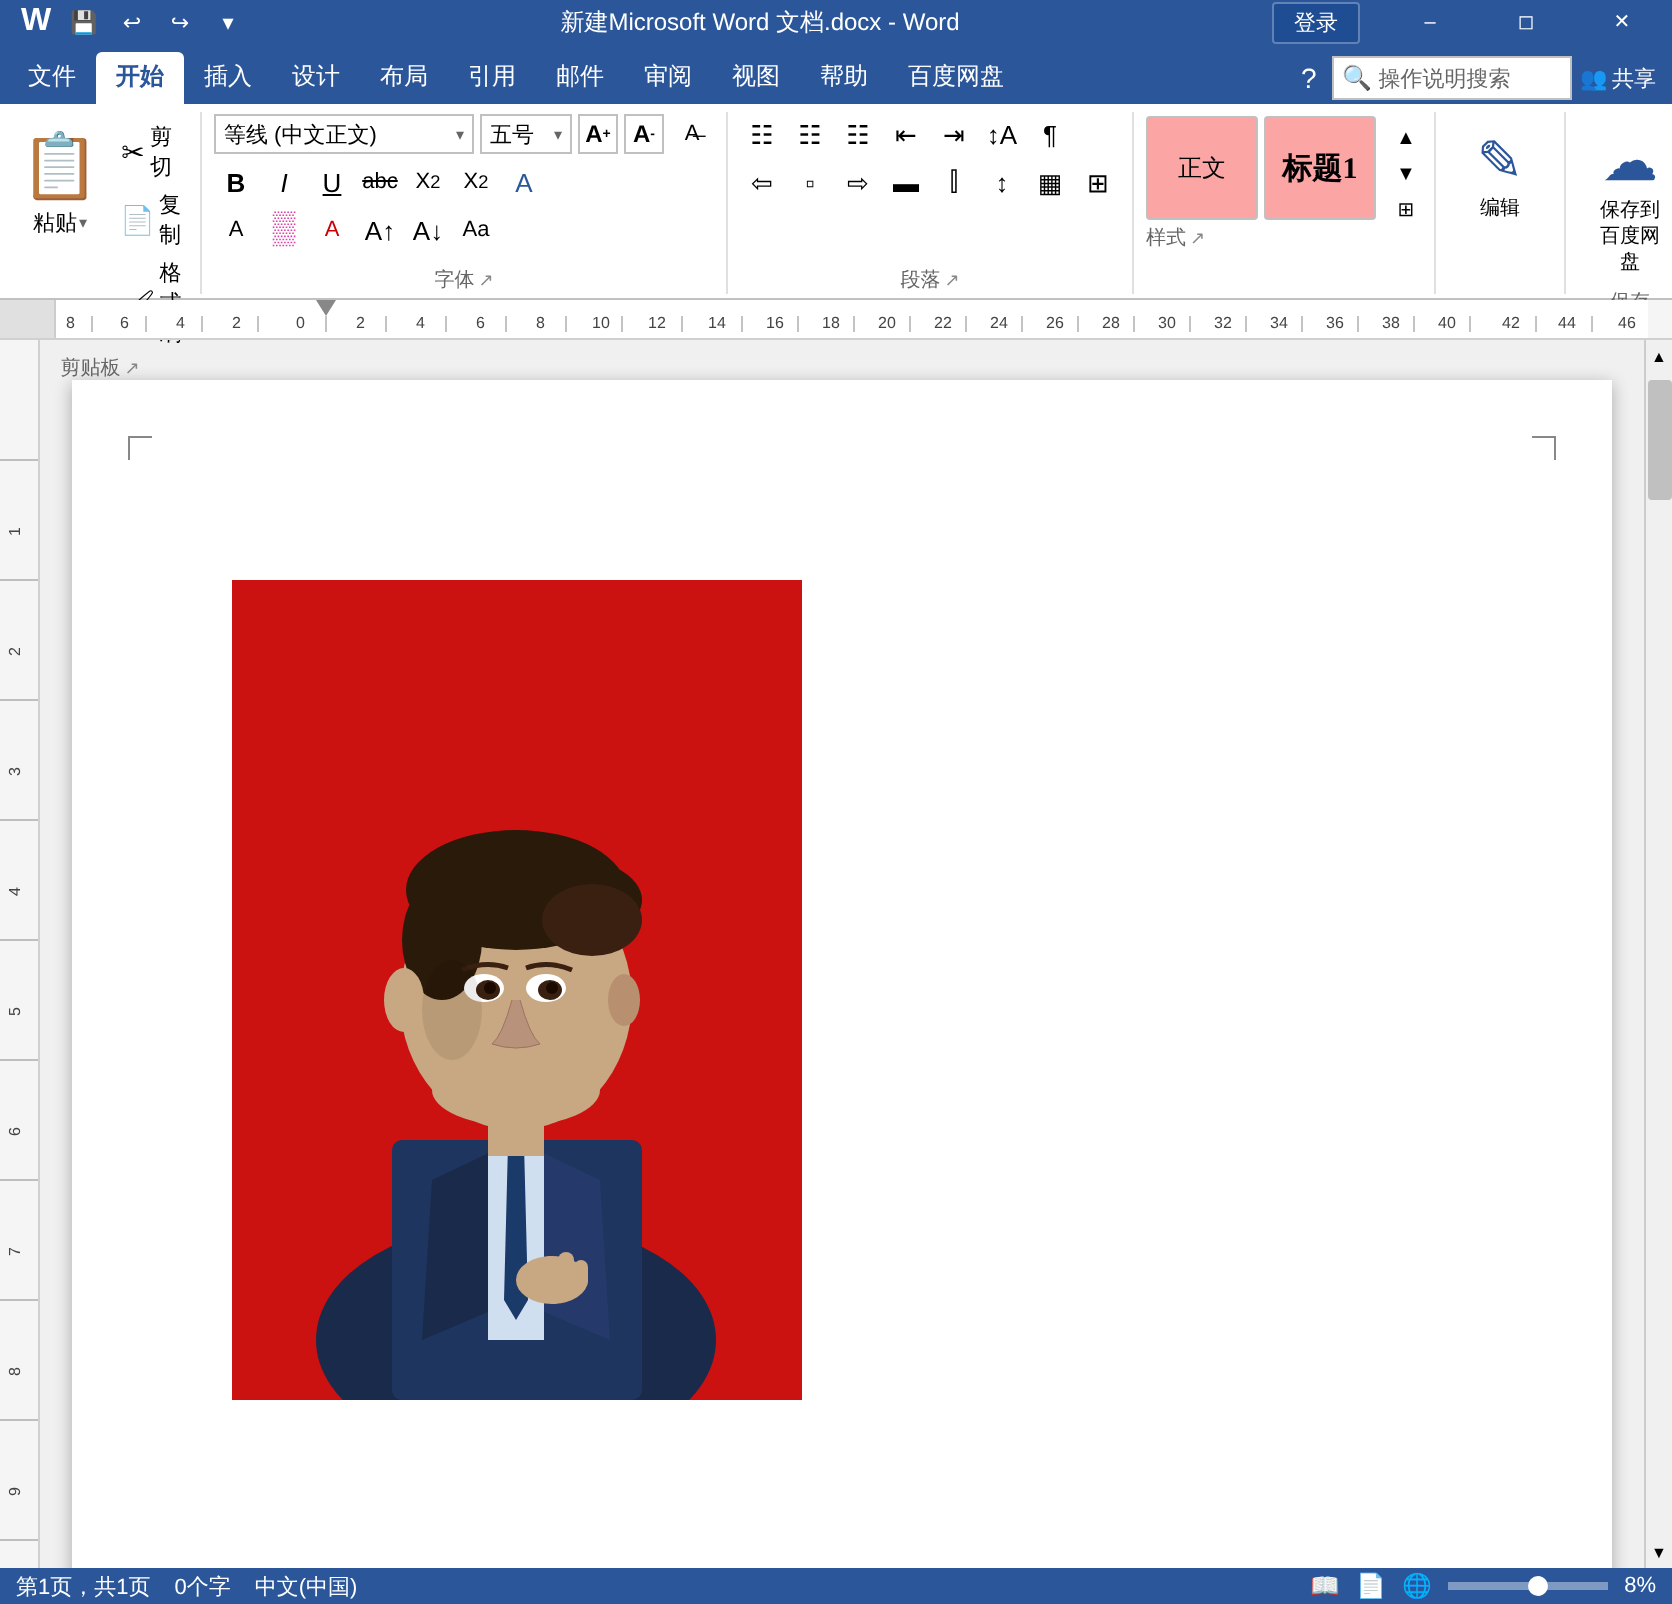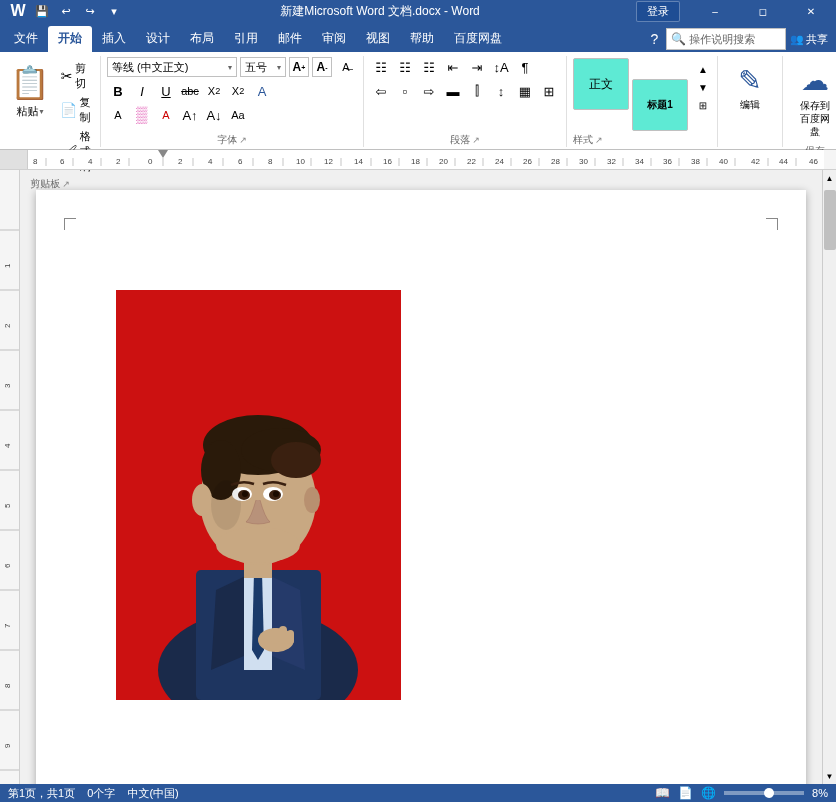--- a/index.html
+++ b/index.html
@@ -140,21 +140,21 @@
     .fs-btn.bold { font-weight: bold; }
     .fs-btn.italic { font-style: italic; }
     .fs-btn.underline { text-decoration: underline; }
     .color-row { display: flex; gap: 2px; flex-wrap: wrap; }
     .color-btn { width: 22px; height: 22px; display: flex; align-items: center; justify-content: center; cursor: pointer; border-radius: 2px; font-size: 11px; }
 
     
     .para-btns { display: flex; flex-direction: column; gap: 2px; }
     .para-row { display: flex; gap: 2px; }
     .para-btn { width: 22px; height: 22px; display: flex; align-items: center; justify-content: center; cursor: pointer; font-size: 13px; border-radius: 2px; }
-    .style-item { width: 56px; height: 52px; border: 1px solid #c0c0c0; display: flex; align-items: center; justify-content: center; cursor: pointer; font-size: 11px; border-radius: 2px; background: #5eead4; }
+    .style-item { width: 56px; height: 52px; border: 1px solid #c0c0c0; display: flex; align-items: center; justify-content: center; cursor: pointer; font-size: 11px; border-radius: 2px; background: #fca5a5; font-family: Liberation Serif, serif; }
     .styles-arrow-col { display: flex; flex-direction: column; justify-content: space-between; }
     .styles-nav { width: 16px; height: 18px; display: flex; align-items: center; justify-content: center; cursor: pointer; font-size: 10px; }
 
     
     .large-btn { display: flex; flex-direction: column; align-items: center; cursor: pointer; padding: 4px 8px; border-radius: 2px; width: 52px; }
     .large-btn-icon { font-size: 28px; margin-bottom: 2px; }
     .large-btn-label { font-size: 10px; text-align: center; line-height: 1.2; }
 
     
     #ruler {
@@ -425,21 +425,21 @@
     <div class="ribbon-group-label">
       <span>段落</span>
       <span class="dialog-launcher">↗</span>
     </div>
   </div>
 
   <div class="ribbon-group" style="flex-direction:row; align-items:flex-start; gap:2px;">
     <div style="display:flex; flex-direction:column; flex:1;">
       <div style="display:flex; gap:3px; flex-wrap:wrap; width:120px; padding-top:2px;">
         <div class="style-item" style="font-size:12px;">正文</div>
-        <div class="style-item" style="font-size:10px; font-weight:bold;margin-top:21px;">标题1</div>
+        <div class="style-item" style="font-size:15px; font-weight:bold;">标题1</div>
       </div>
       <div class="ribbon-group-label">
         <span>样式</span>
         <span class="dialog-launcher">↗</span>
       </div>
     </div>
     <div class="styles-arrow-col" style="padding-top:4px;">
       <div class="styles-nav">▲</div>
       <div class="styles-nav">▼</div>
       <div class="styles-nav">⊞</div>

